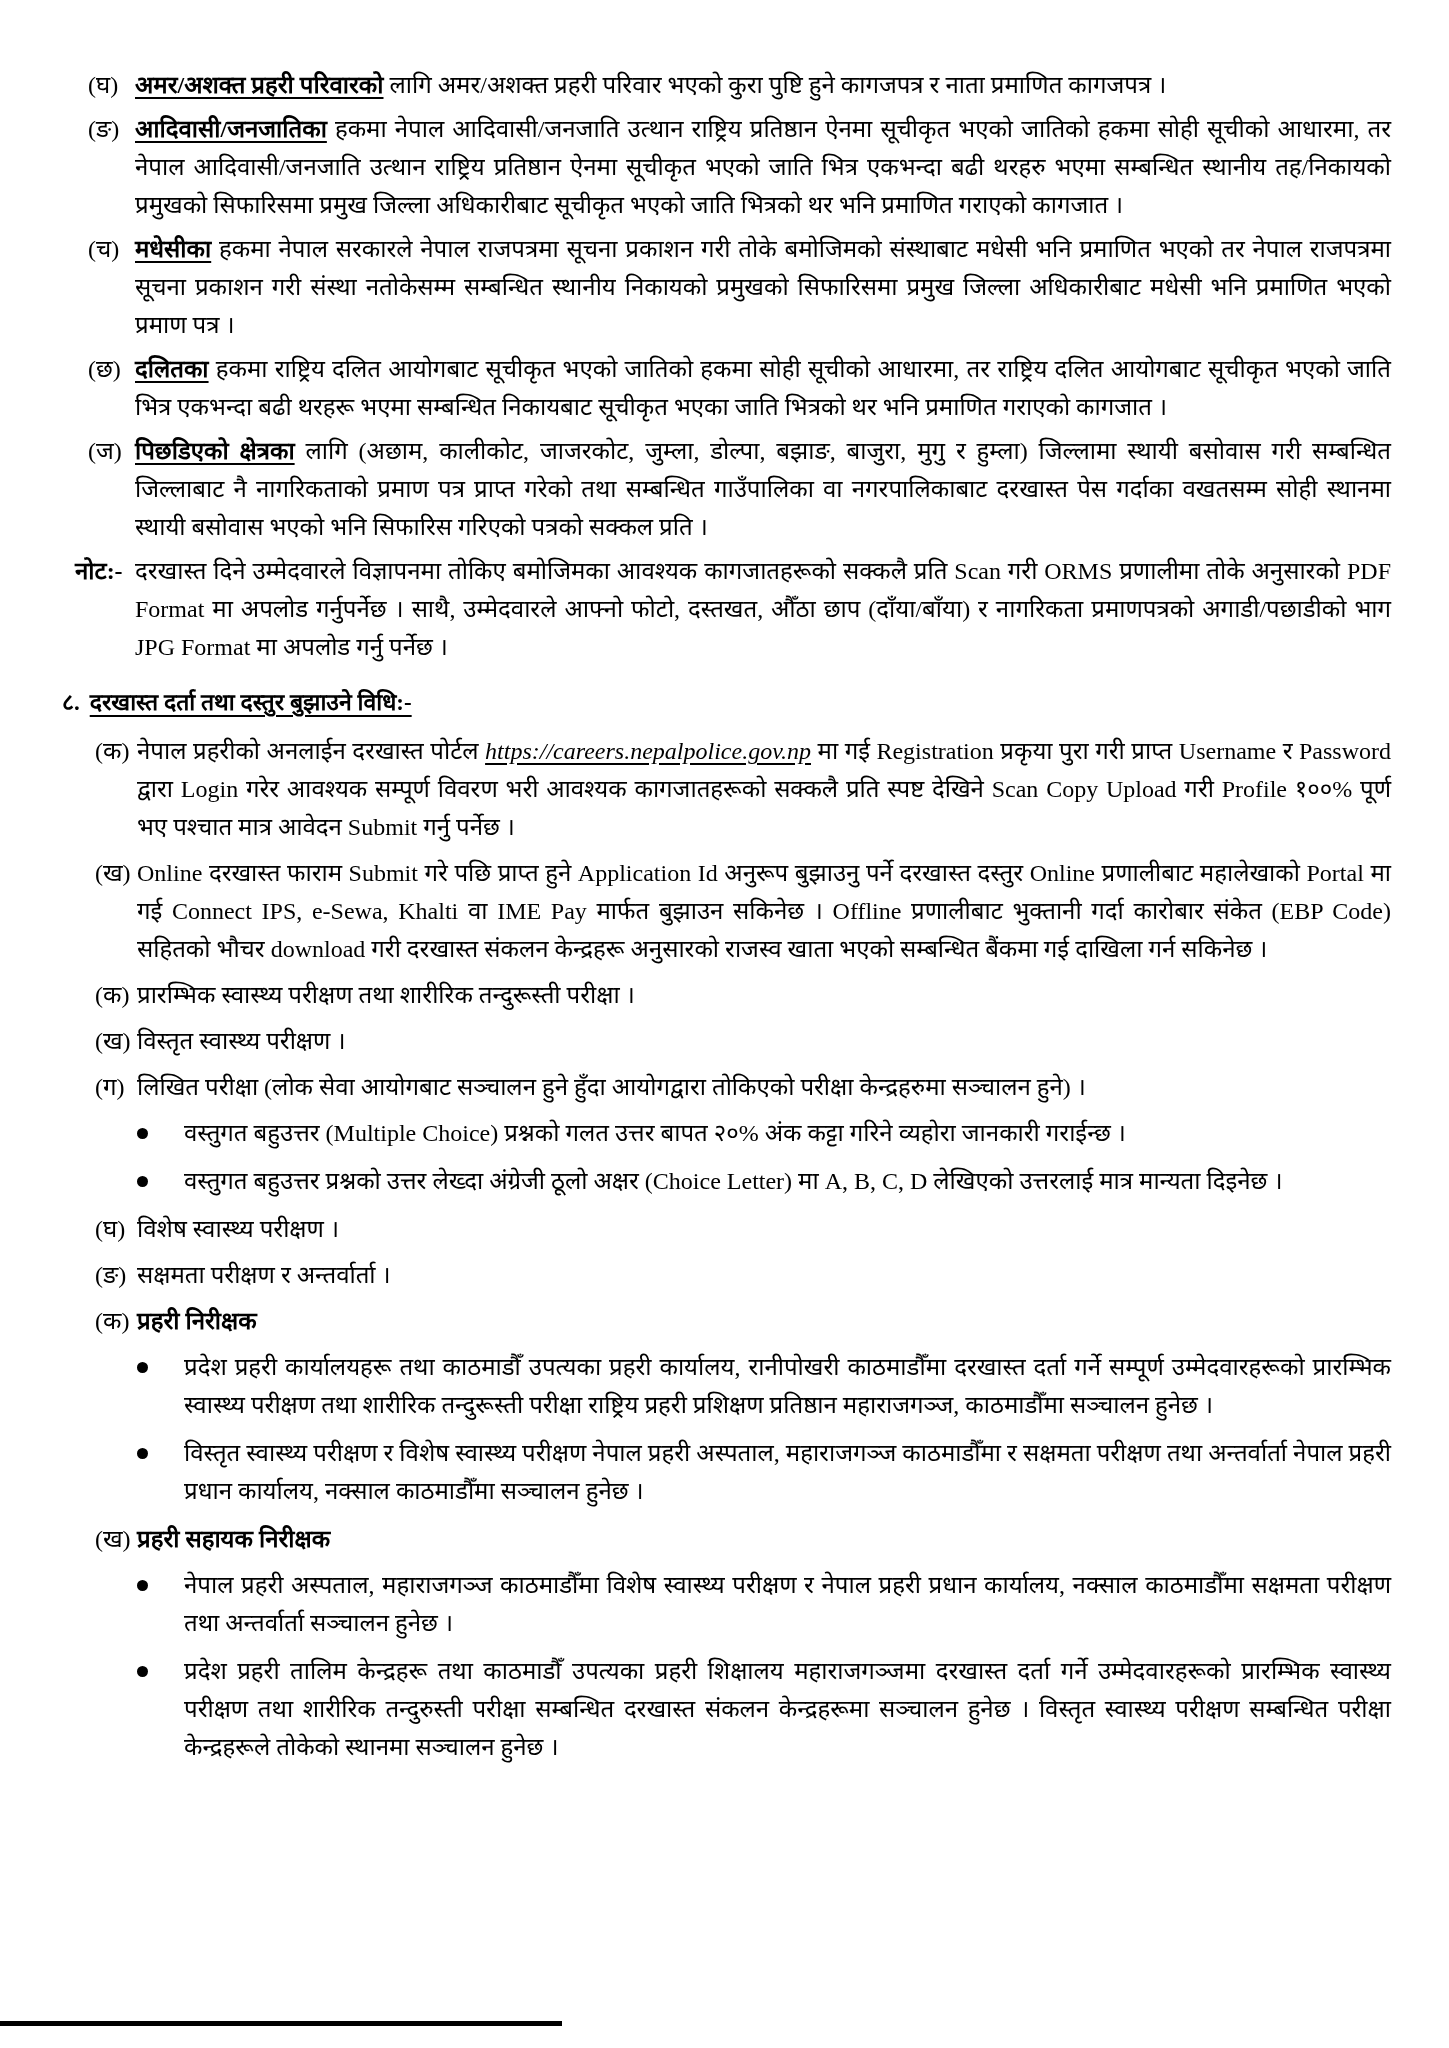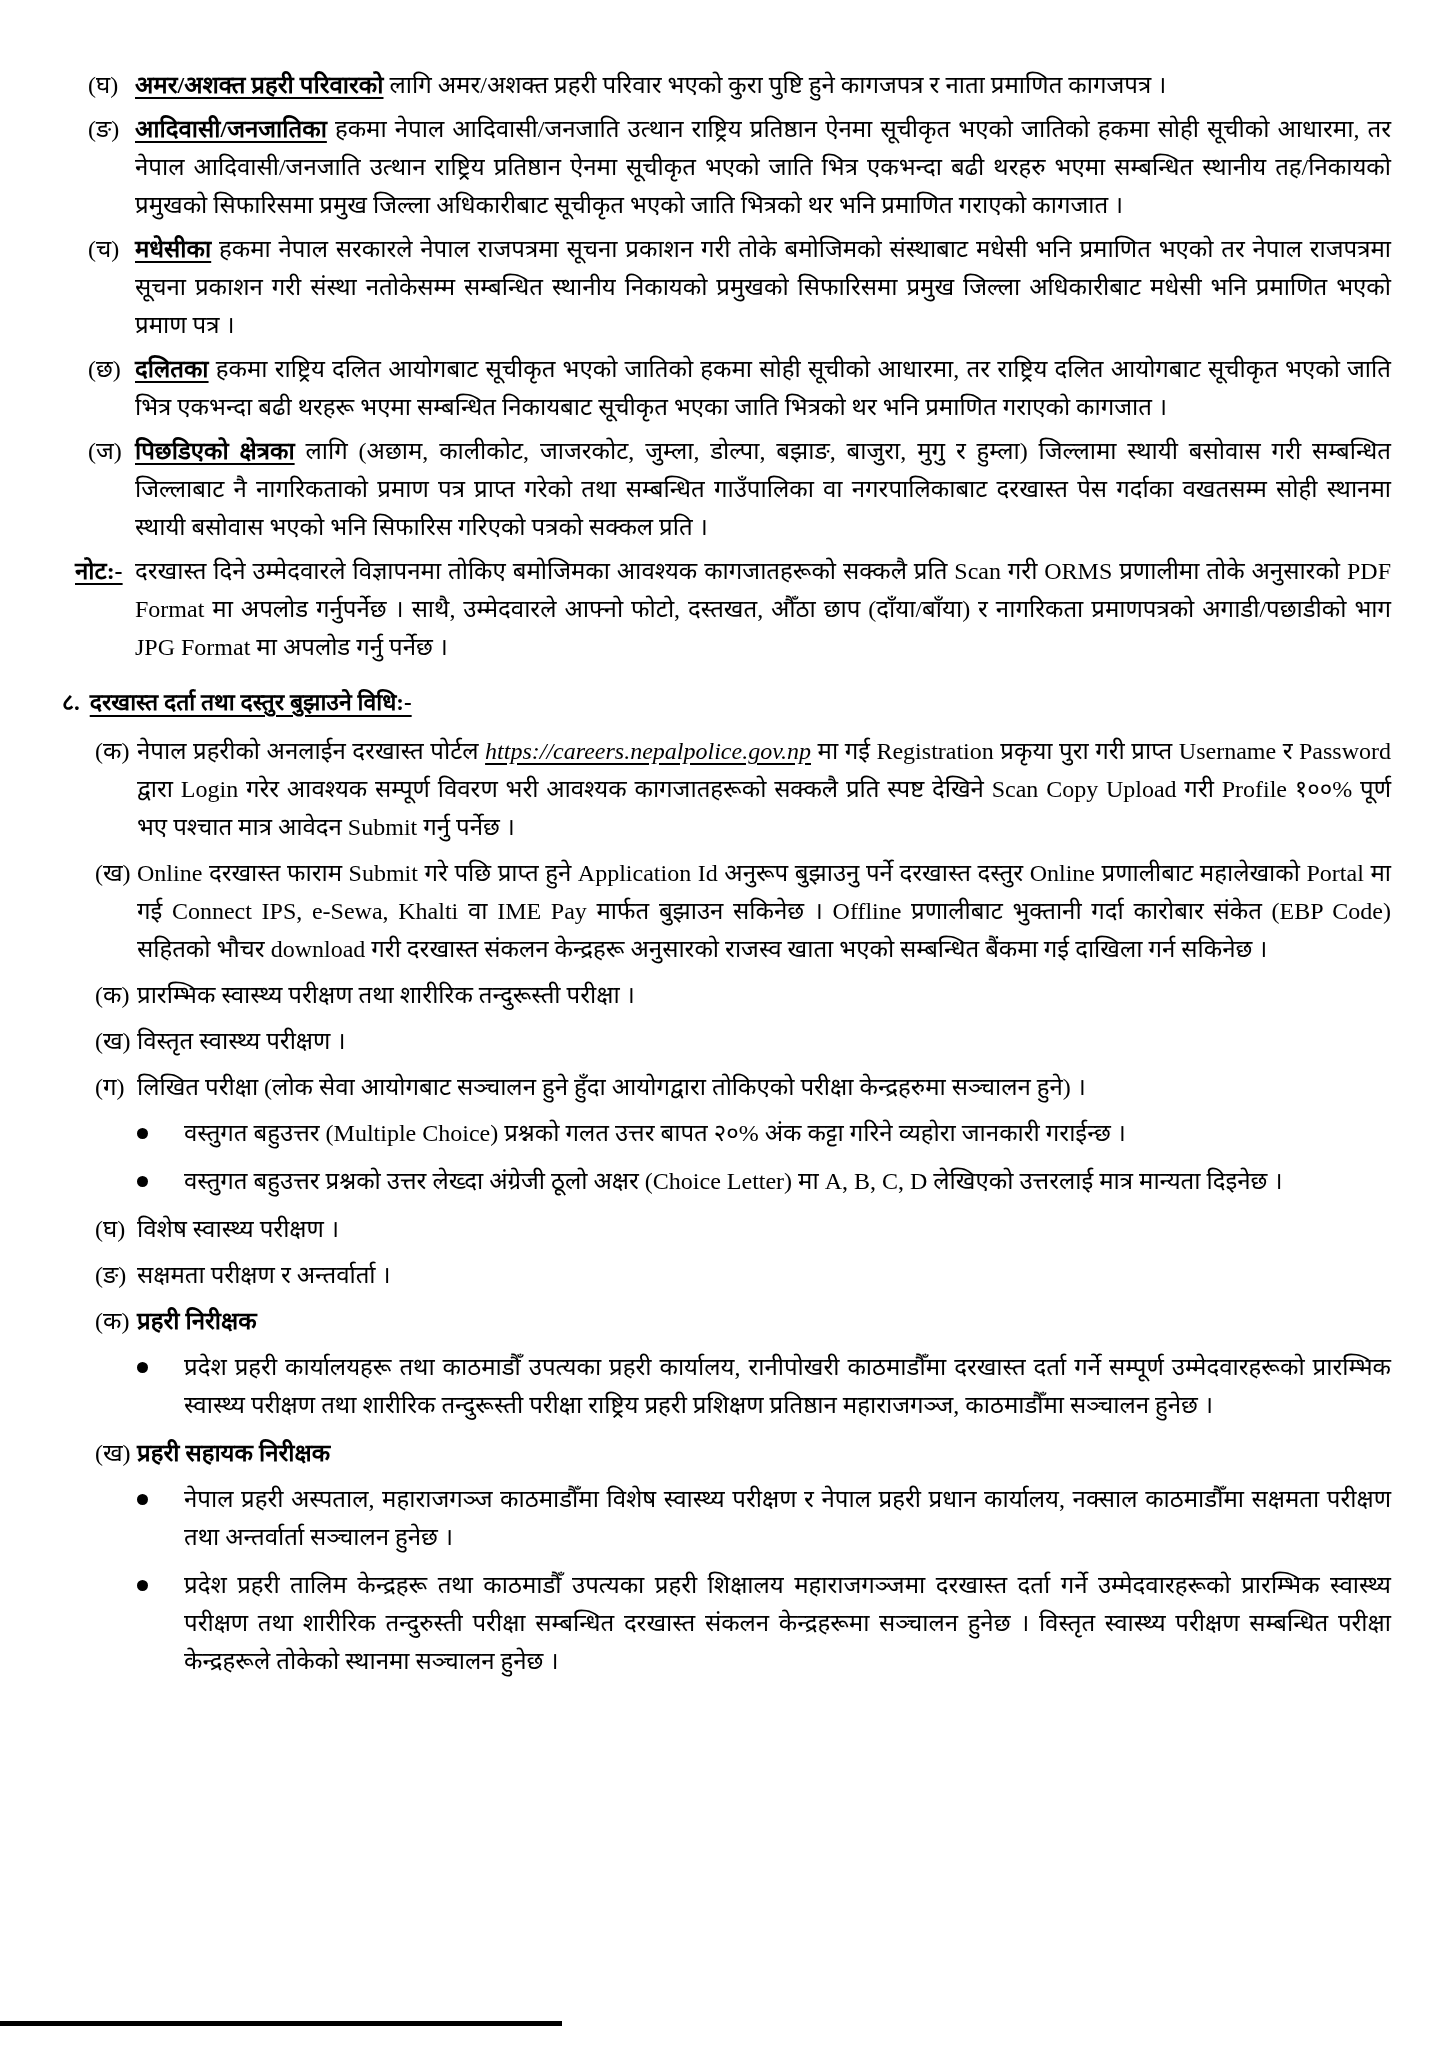--- a/index.html
+++ b/index.html
@@ -17,21 +17,21 @@
   }
   .item { display:flex; margin-bottom:6px; }
   .item .lbl { flex:0 0 47px; font-weight:bold; }
   .item .txt { flex:1; text-align:justify; }
   .req .item { margin-left:26px; }
   .req .lbl { flex:0 0 47px; font-weight:normal; }
   .lead { font-weight:bold; text-decoration:underline; text-underline-offset:4px; }
   .b { font-weight:normal; }
   .note { display:flex; margin:4px 0 8px 13px; }
   .note .lbl { flex:0 0 60px; font-weight:bold; }
-  .note .lbl .u { text-decoration:underline; text-underline-offset:4px; text-decoration-thickness:2px;text-align:center; }
+  .note .lbl .u { text-underline-offset:4px; text-decoration-thickness:2px;text-align:center; }
   .note .txt { flex:1; text-align:justify; }
   .sec-head { margin:18px 0 10px 0; font-weight:bold; font-size:23px; }
   .sec-head .num { margin-right:10px; }
   .sec-head .ttl { text-decoration:underline; text-underline-offset:5px; text-decoration-thickness:2px; }
   .sec .item { margin-left:33px; margin-bottom:8px; }
   .sec .item .lbl { flex:0 0 42px; font-weight:normal; }
   .sub-head { display:flex; margin-left:33px; margin-bottom:8px; }
   .sub-head .lbl { flex:0 0 42px; }
   .sub-head .ttl { font-weight:bold; }
   .bullet { display:flex; margin-left:73px; margin-bottom:10px;gap:16px; }
@@ -127,20 +127,24 @@
   <div class="sec sec10">
 
     <div class="sub-head">
       <span class="lbl">(क)</span>
       <span class="ttl">प्रहरी निरीक्षक</span>
     </div>
     <div class="bullet">
       <span class="dot"></span>
       <span class="txt">प्रदेश प्रहरी कार्यालयहरू तथा काठमाडौँ उपत्यका प्रहरी कार्यालय, रानीपोखरी काठमाडौँमा दरखास्त दर्ता गर्ने सम्पूर्ण उम्मेदवारहरूको प्रारम्भिक स्वास्थ्य परीक्षण तथा शारीरिक तन्दुरूस्ती परीक्षा राष्ट्रिय प्रहरी प्रशिक्षण प्रतिष्ठान महाराजगञ्ज, काठमाडौँमा सञ्चालन हुनेछ ।</span>
     </div>
+    <div class="bullet">
+      <span class="dot"></span>
+      <span class="txt">विस्तृत स्वास्थ्य परीक्षण र विशेष स्वास्थ्य परीक्षण नेपाल प्रहरी अस्पताल, महाराजगञ्ज काठमाडौँमा र सक्षमता परीक्षण तथा अन्तर्वार्ता नेपाल प्रहरी प्रधान कार्यालय, नक्साल काठमाडौँमा सञ्चालन हुनेछ ।</span>
+    </div>
 
     <div class="sub-head">
       <span class="lbl">(ख)</span>
       <span class="ttl">प्रहरी सहायक निरीक्षक</span>
     </div>
     <div class="bullet">
       <span class="dot"></span>
       <span class="txt">नेपाल प्रहरी अस्पताल, महाराजगञ्ज काठमाडौँमा विशेष स्वास्थ्य परीक्षण र नेपाल प्रहरी प्रधान कार्यालय, नक्साल काठमाडौँमा सक्षमता परीक्षण तथा अन्तर्वार्ता सञ्चालन हुनेछ ।</span>
     </div>
     <div class="bullet">

